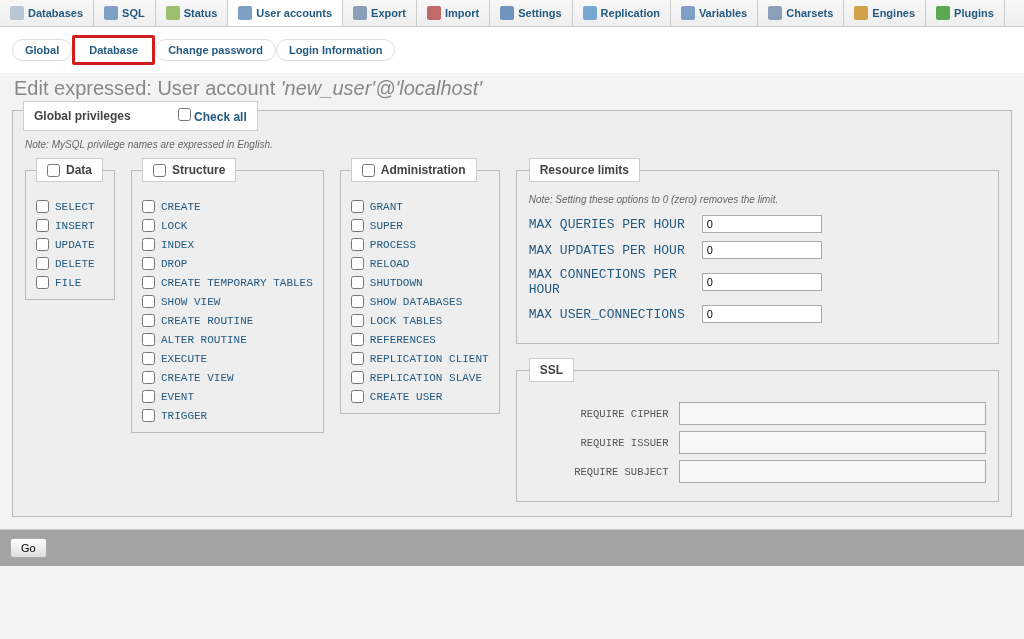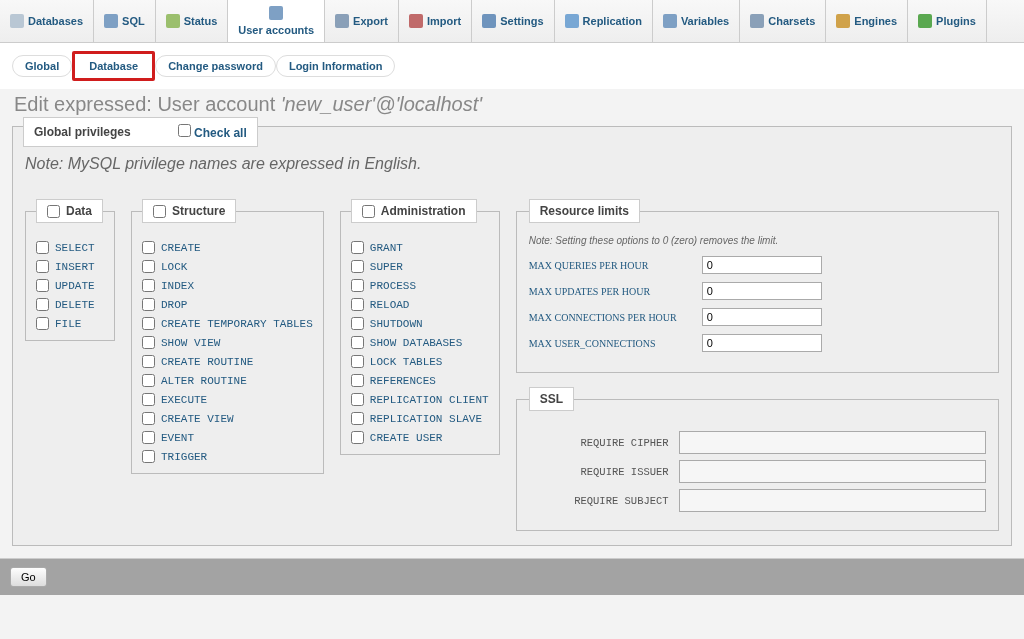--- a/index.html
+++ b/index.html
@@ -22,21 +22,20 @@
     gap: 4px;
     padding: 6px 10px;
     border-right: 1px solid #ccc;
     color: #235a81;
     cursor: pointer;
     font-weight: bold;
     font-size: 11px;
   }
   .topnav .tab.active {
     background: #fff;
-    flex-direction: column;
   }
   .topnav .icon {
     width: 14px; height: 14px; display:inline-block;
     border-radius:2px;
   }
   .subnav {
     display:flex;
     gap:0;
     padding:8px 12px;
     background:#fff;
@@ -75,21 +74,21 @@
     align-items:center;
     gap:12px;
     background:#fff;
     border:1px solid #ccc;
     padding:6px 10px;
     width:max-content;
     margin:-18px 0 8px 0;
   }
   .legendbar .gp { font-weight:bold; }
   .legendbar label { color:#235a81; font-weight:bold;padding-left:35px; }
-  .note { color:#666; font-style:italic; font-size:16px; margin:6px 2px 26px; }
+  .note { color:#666; font-style:italic; font-size:10px; margin:6px 2px 8px; }
   .cols { display:flex; gap:12px; align-items:flex-start; }
   fieldset.group {
     border:1px solid #bbb;
     background:#eee;
     padding:18px 10px 10px;
     min-width:90px;
   }
   fieldset.group legend {
     background:#fff;
     border:1px solid #ccc;
@@ -112,22 +111,22 @@
   }
   fieldset.res legend {
     background:#fff;
     border:1px solid #ccc;
     padding:4px 10px;
     font-weight:bold;
   }
   .res .note2 { font-style:italic; color:#666; font-size:10px; margin:0 0 10px; }
   .resrow { display:flex; align-items:center; gap:8px; margin:8px 0; }
   .resrow .lbl {
-    font-family: Liberation Serif, serif;
-    font-size:10px;
+    font-family: Liberation Mono, monospace;
+    font-size:13px;
     color:#235a81;
     width:165px;
   }
   .resrow input[type=text] {
     width:120px; padding:2px 4px; border:1px solid #aaa;
     font-size:11px;
   }
   .sslopts label {
     display:block;
     font-family:"Courier New",monospace;

